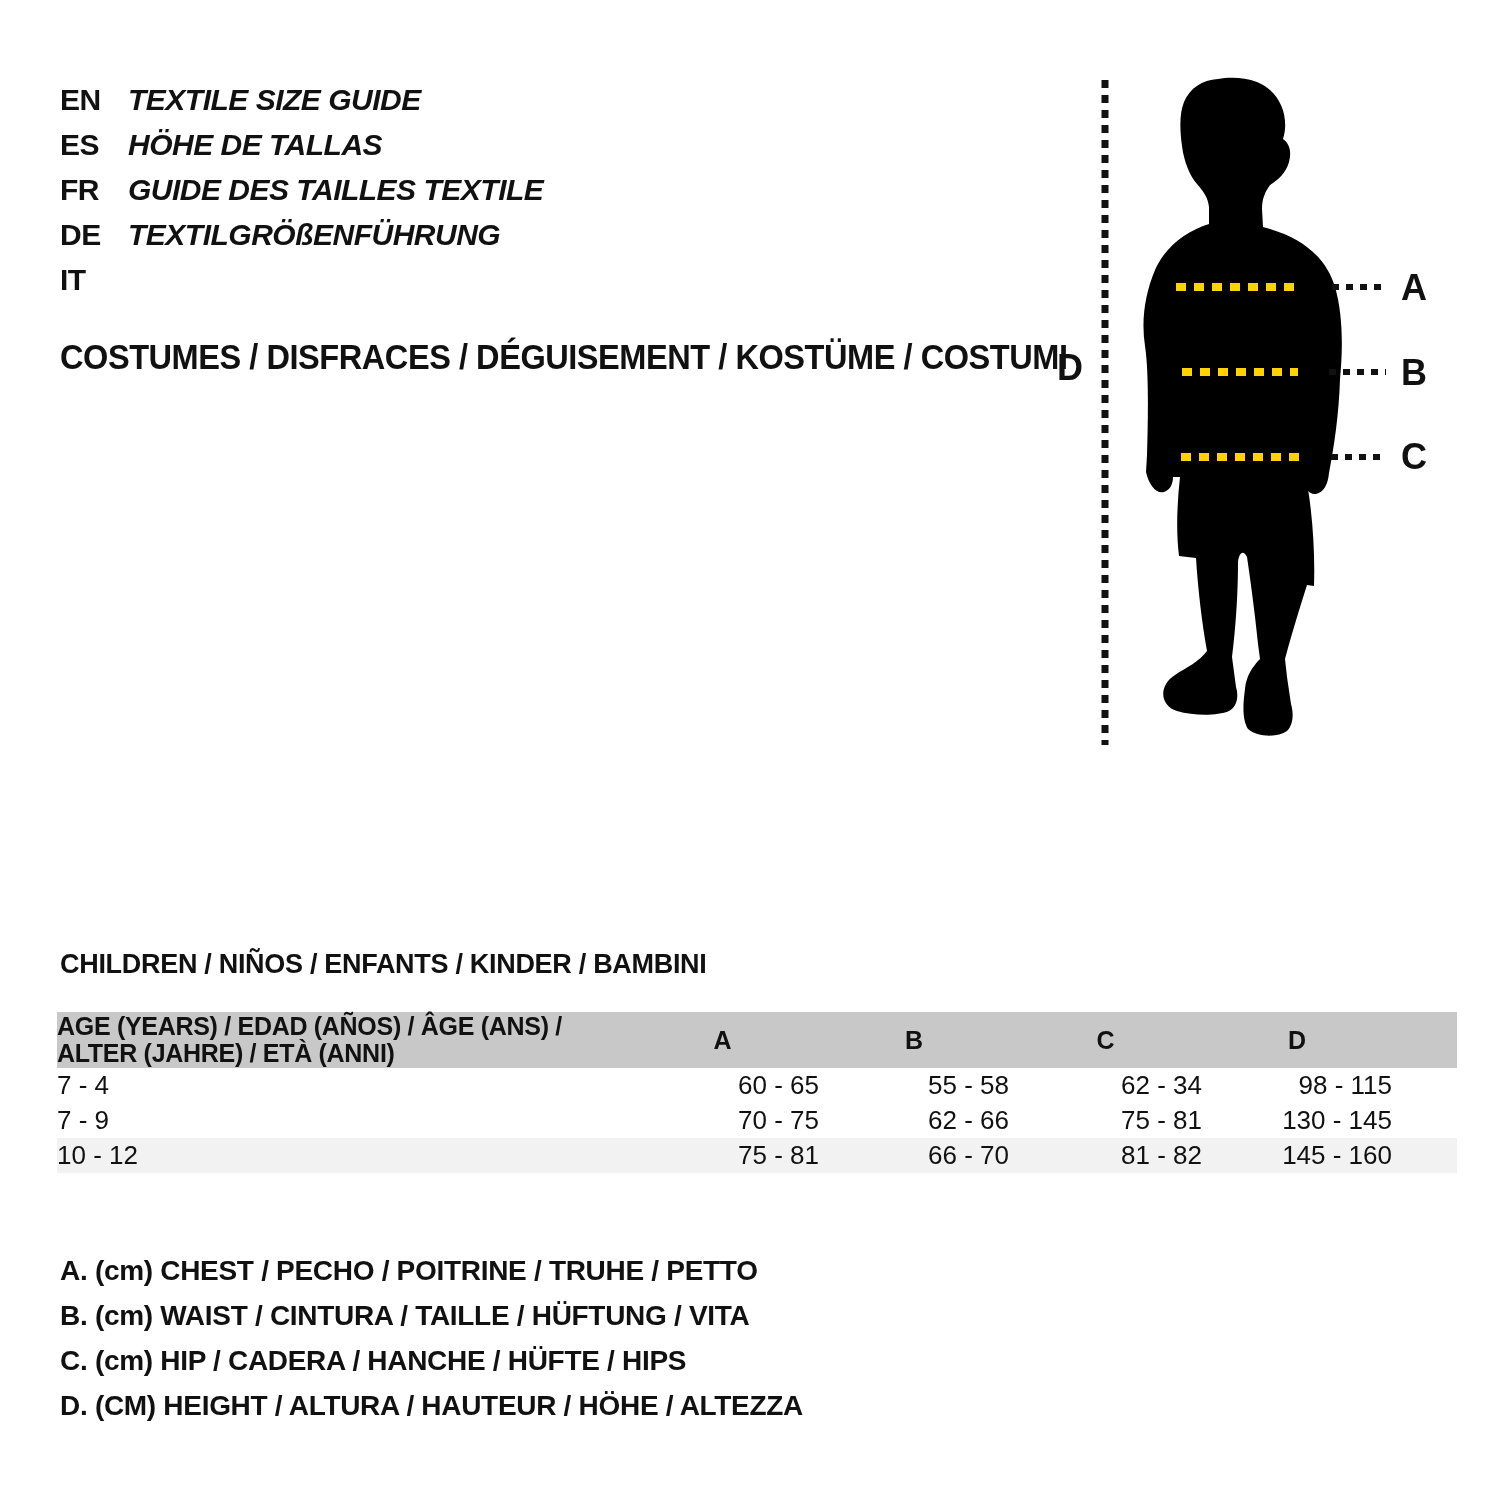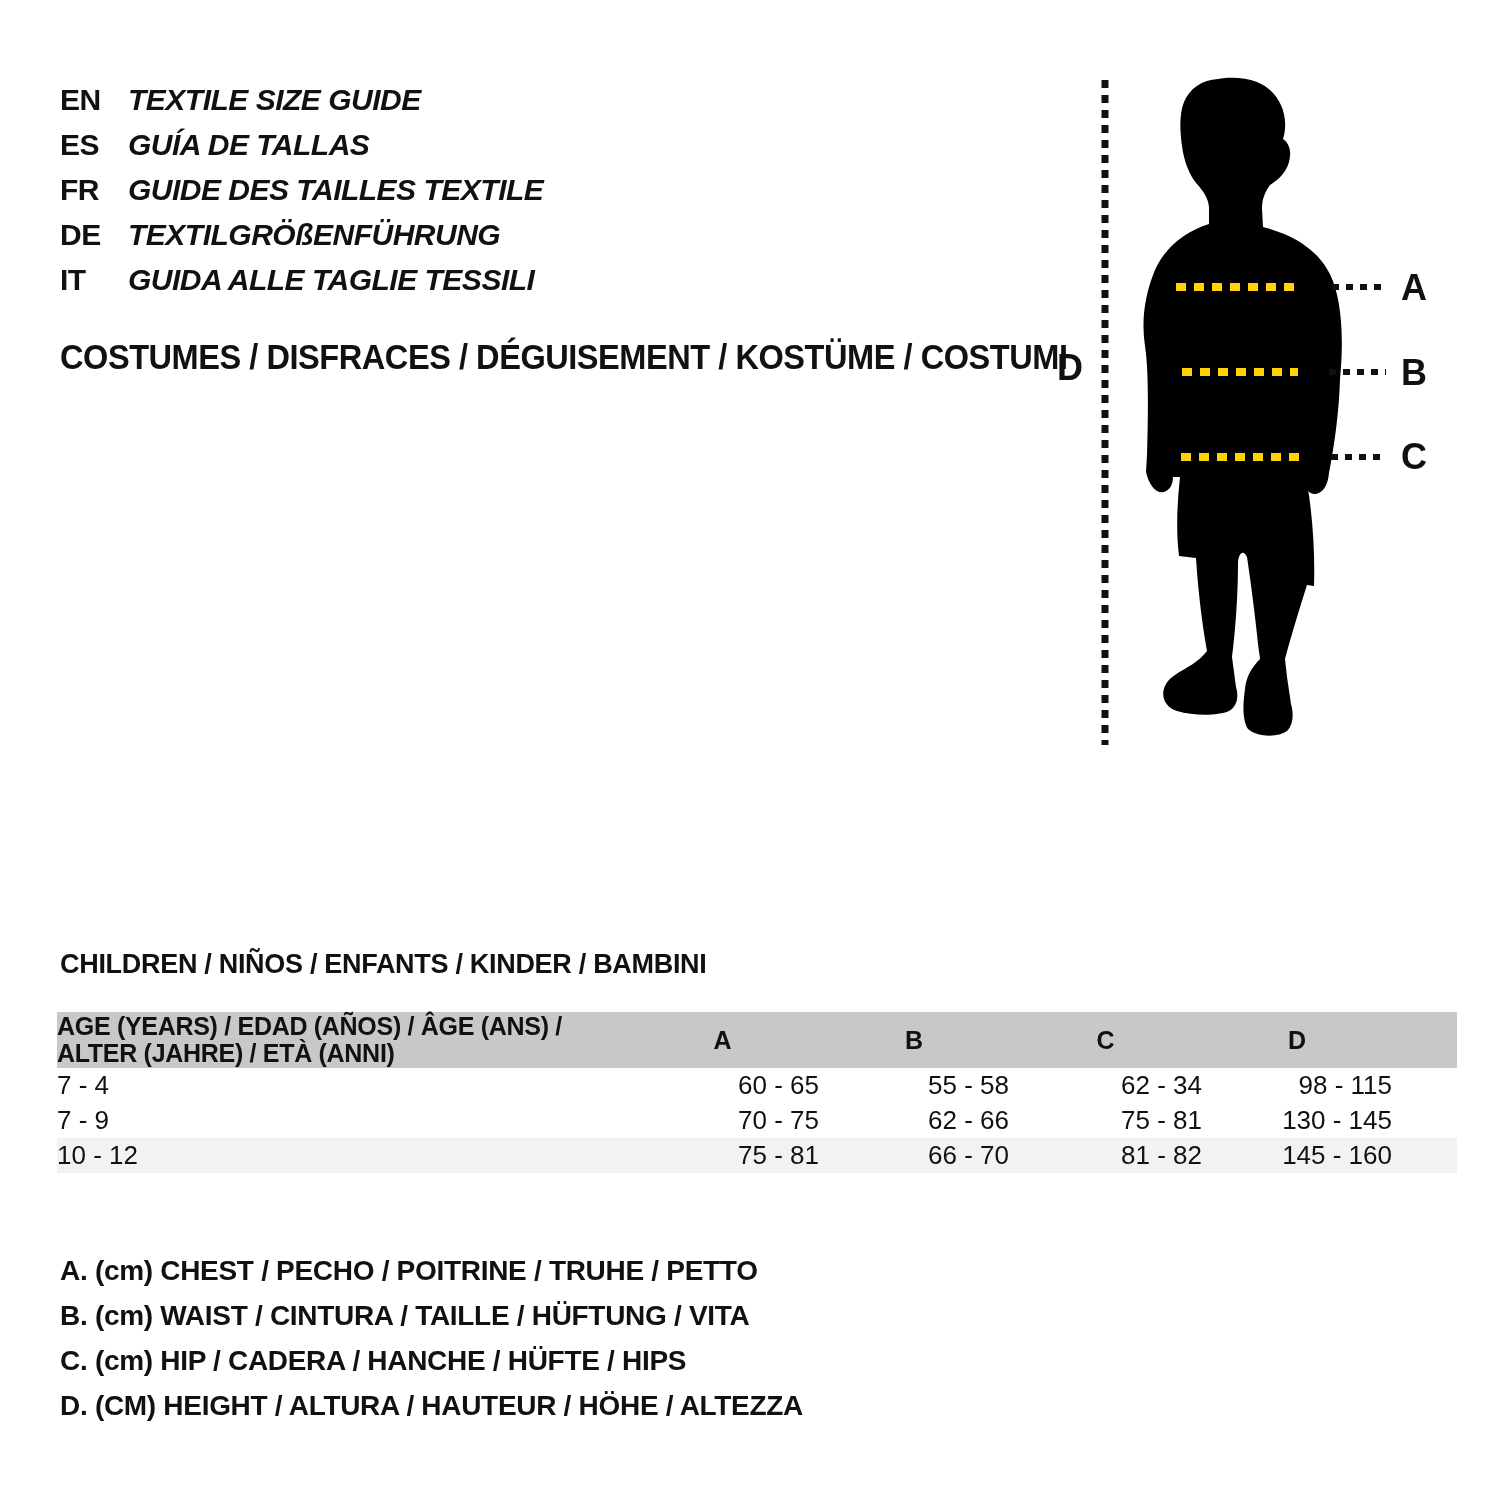--- a/index.html
+++ b/index.html
@@ -48,33 +48,32 @@
 </head>
 <body>
 
 <div>
   <div class="lang-row" style="top:81px">
     <span class="lang-code">EN</span>
     <span class="lang-label">TEXTILE SIZE GUIDE</span>
   </div>
   <div class="lang-row" style="top:126px">
     <span class="lang-code">ES</span>
-    <span class="lang-label">GUÍA DE TALLAS</span>
+    <span class="lang-label">HÖHE DE TALLAS</span>
   </div>
   <div class="lang-row" style="top:171px">
     <span class="lang-code">FR</span>
     <span class="lang-label">GUIDE DES TAILLES TEXTILE</span>
   </div>
   <div class="lang-row" style="top:216px">
     <span class="lang-code">DE</span>
     <span class="lang-label">TEXTILGRÖßENFÜHRUNG</span>
   </div>
   <div class="lang-row" style="top:261px">
     <span class="lang-code">IT</span>
-    <span class="lang-label">GUIDA ALLE TAGLIE TESSILI</span>
   </div>
 </div>
 
 <div class="abs category-title">COSTUMES / DISFRACES / DÉGUISEMENT / KOSTÜME / COSTUMI</div>
 
 <svg class="abs" style="left:1040px;top:55px;width:460px;height:700px" viewBox="1040 55 460 700" aria-hidden="true">
 
   <line x1="1105" y1="80" x2="1105" y2="745" stroke="#111111" stroke-width="7" stroke-dasharray="8 7"></line>
 
   <path fill="#000000" d="

